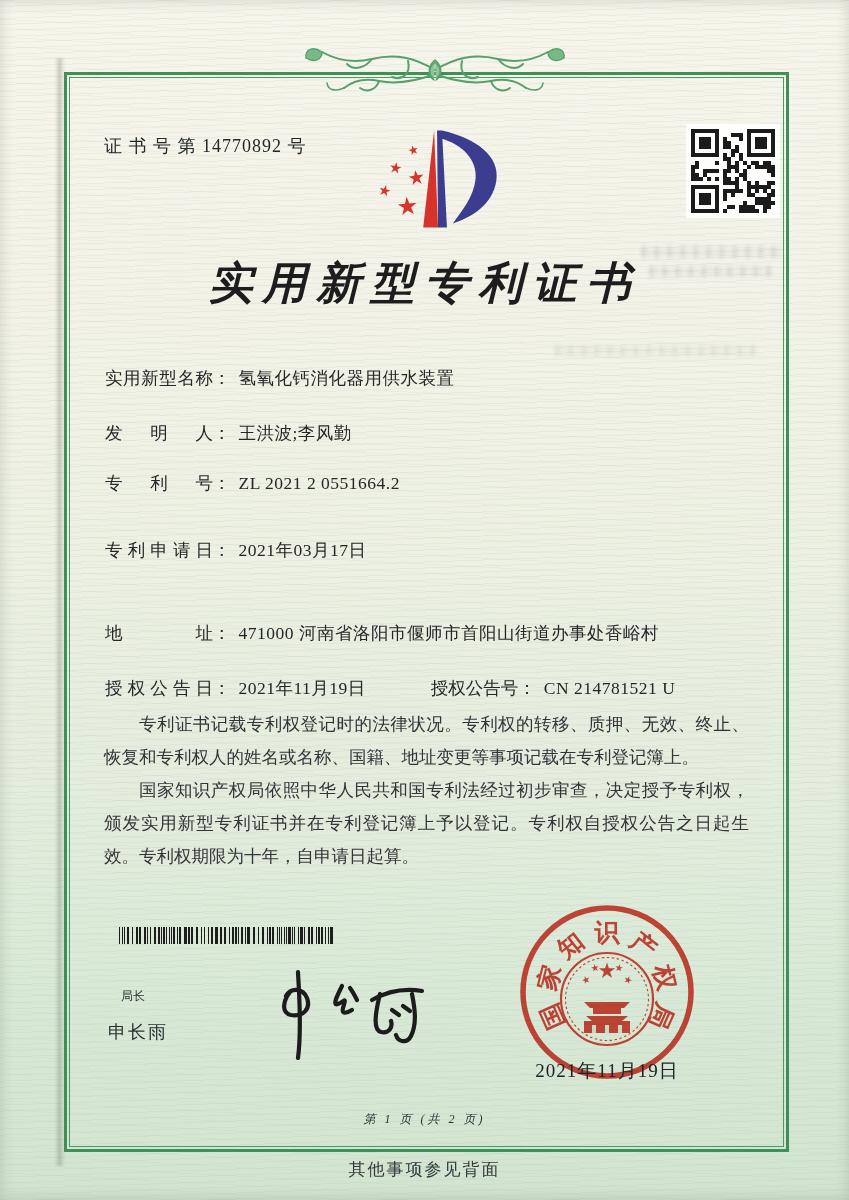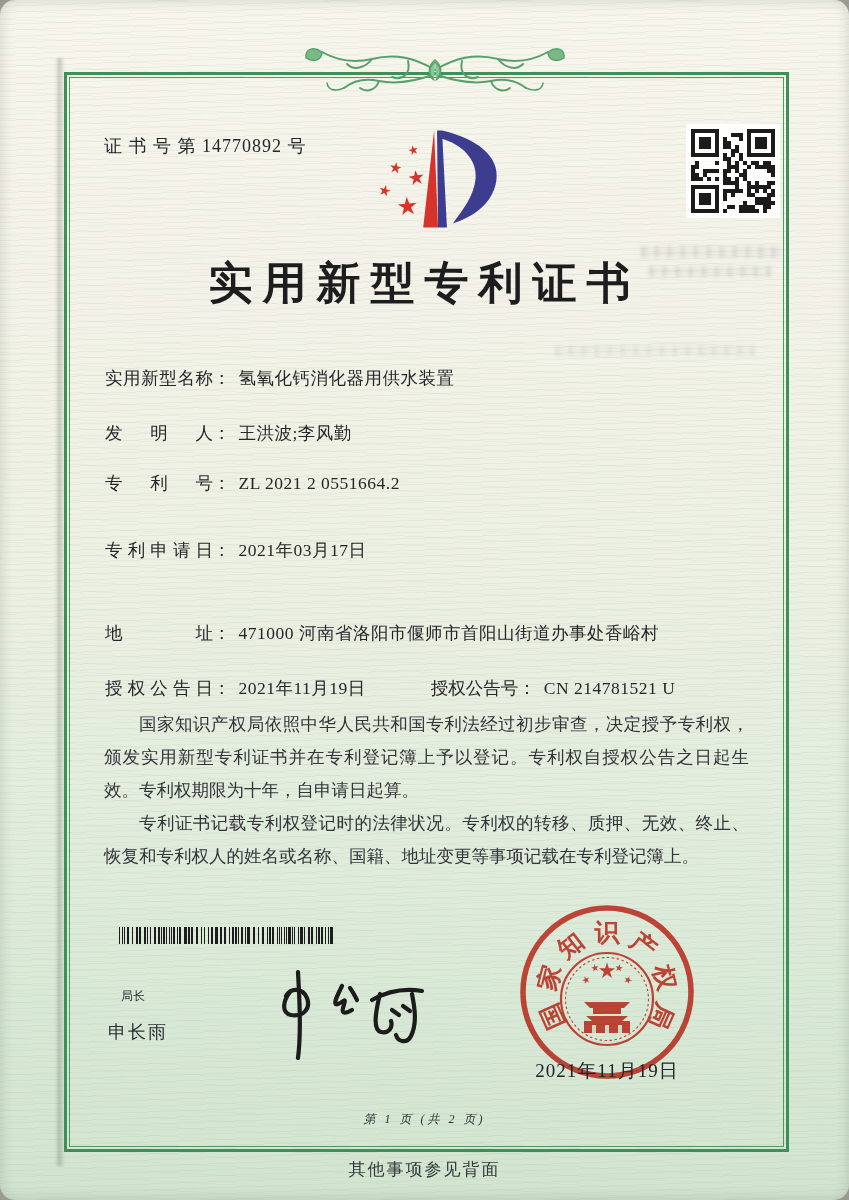--- a/index.html
+++ b/index.html
@@ -1,41 +1,40 @@
 <!DOCTYPE html>
 <html><head>
 <meta charset="utf-8">
 <style>
   html,body{margin:0;padding:0;background:#9a9a92;}
   .sheet{
     position:relative; width:849px; height:1200px; margin:0 auto; overflow:hidden;
     background:linear-gradient(180deg,#f8f5ec 0%,#f4f2e8 25%,#eef0e3 45%,#e4edde 65%,#d9e8d6 85%,#d2e4cf 100%);
     font-family:"Liberation Serif","DejaVu Serif",serif; color:#2b2b2b;
     box-shadow:inset 0 0 14px rgba(90,100,90,.25);
-    border-radius:15px;
   }
   .sheet::before{content:'';position:absolute;inset:0;z-index:0;pointer-events:none;
     background:
       repeating-linear-gradient(178deg, rgba(120,185,140,.10) 0 1px, transparent 1px 6px),
       repeating-linear-gradient(183deg, rgba(120,185,140,.07) 0 1px, transparent 1px 9px);}
   .sheet>*{position:absolute;z-index:1;}
   .crease{left:55px;top:58px;width:11px;height:1108px;
     background:linear-gradient(90deg,transparent,rgba(80,95,82,.30) 45%,rgba(80,95,82,.08) 70%,transparent);filter:blur(1px);}
   .frame{left:64px;top:72px;width:719px;height:1074px;border:3px solid #3f8f58;}
   .frame-inner{position:absolute;inset:2px;border:1px solid #4a9a62;}
   .flourish{left:302px;top:40px;width:266px;height:62px;}
   .cert-no{left:104px;top:134px;font-size:18px;letter-spacing:1px;color:#23282c;}
   .logo{left:362px;top:118px;width:158px;height:120px;}
   .qr{left:686px;top:124px;width:94px;height:94px;background:rgba(255,255,255,.85);
       display:grid;grid-template-columns:repeat(21,4px);grid-template-rows:repeat(21,4px);
       padding:5px;box-sizing:border-box;}
   .qr i{display:block;}
   .qr i.on{background:#1b1b1b;}
   .doc-title{left:0;top:254px;width:100%;text-align:center;font-size:44px;font-weight:700;
-      letter-spacing:10px;color:#1d1d1f;}
+      letter-spacing:10px;color:#1d1d1f;font-style:italic;}
   .row{left:105px;font-size:17.5px;color:#26262a;white-space:nowrap;}
   .flabel{display:inline-block;width:108px;text-align:justify;text-align-last:justify;}
   .fcolon{display:inline-block;margin-right:8px;}
   .fvalue{letter-spacing:.5px;}
   .grant-group{margin-left:65px;}
   .body-text{left:104px;top:708px;width:645px;font-size:17.5px;line-height:33px;color:#33333a;text-align:justify;}
   .body-text p{margin:0;text-indent:2em;}
   .barcode{left:119px;top:927px;width:215px;height:17px;}
   .director-title{left:121px;top:988px;font-size:12px;color:#2a2f33;}
   .director-name{left:108px;top:1020px;font-size:18px;color:#2a2f33;letter-spacing:2px;}
@@ -556,22 +555,22 @@
     <span class="flabel">专利申请日</span><span class="fcolon">：</span><span class="fvalue">2021年03月17日</span>
   </div>
   <div class="row" style="top:621px">
     <span class="flabel">地址</span><span class="fcolon">：</span><span class="fvalue">471000 河南省洛阳市偃师市首阳山街道办事处香峪村</span>
   </div>
   <div class="row" style="top:676px">
     <span class="flabel">授权公告日</span><span class="fcolon">：</span><span class="fvalue">2021年11月19日</span><span class="grant-group"><span>授权公告号</span><span class="fcolon">：</span><span class="fvalue">CN 214781521 U</span></span>
   </div>
 
   <div class="body-text">
+    <p>专利证书记载专利权登记时的法律状况。专利权的转移、质押、无效、终止、恢复和专利权人的姓名或名称、国籍、地址变更等事项记载在专利登记簿上。</p>
     <p>国家知识产权局依照中华人民共和国专利法经过初步审查，决定授予专利权，颁发实用新型专利证书并在专利登记簿上予以登记。专利权自授权公告之日起生效。专利权期限为十年，自申请日起算。</p>
-    <p>专利证书记载专利权登记时的法律状况。专利权的转移、质押、无效、终止、恢复和专利权人的姓名或名称、国籍、地址变更等事项记载在专利登记簿上。</p>
   </div>
 
   <svg class="barcode" id="barcode" viewBox="0 0 215 17" preserveAspectRatio="none">
       <rect x="0" y="0" width="1" height="17" fill="#1d1d1d"></rect>
       <rect x="3" y="0" width="1" height="17" fill="#1d1d1d"></rect>
       <rect x="5" y="0" width="1" height="17" fill="#1d1d1d"></rect>
       <rect x="8" y="0" width="2" height="17" fill="#1d1d1d"></rect>
       <rect x="13" y="0" width="1" height="17" fill="#1d1d1d"></rect>
       <rect x="17" y="0" width="2" height="17" fill="#1d1d1d"></rect>
       <rect x="20" y="0" width="2" height="17" fill="#1d1d1d"></rect>

